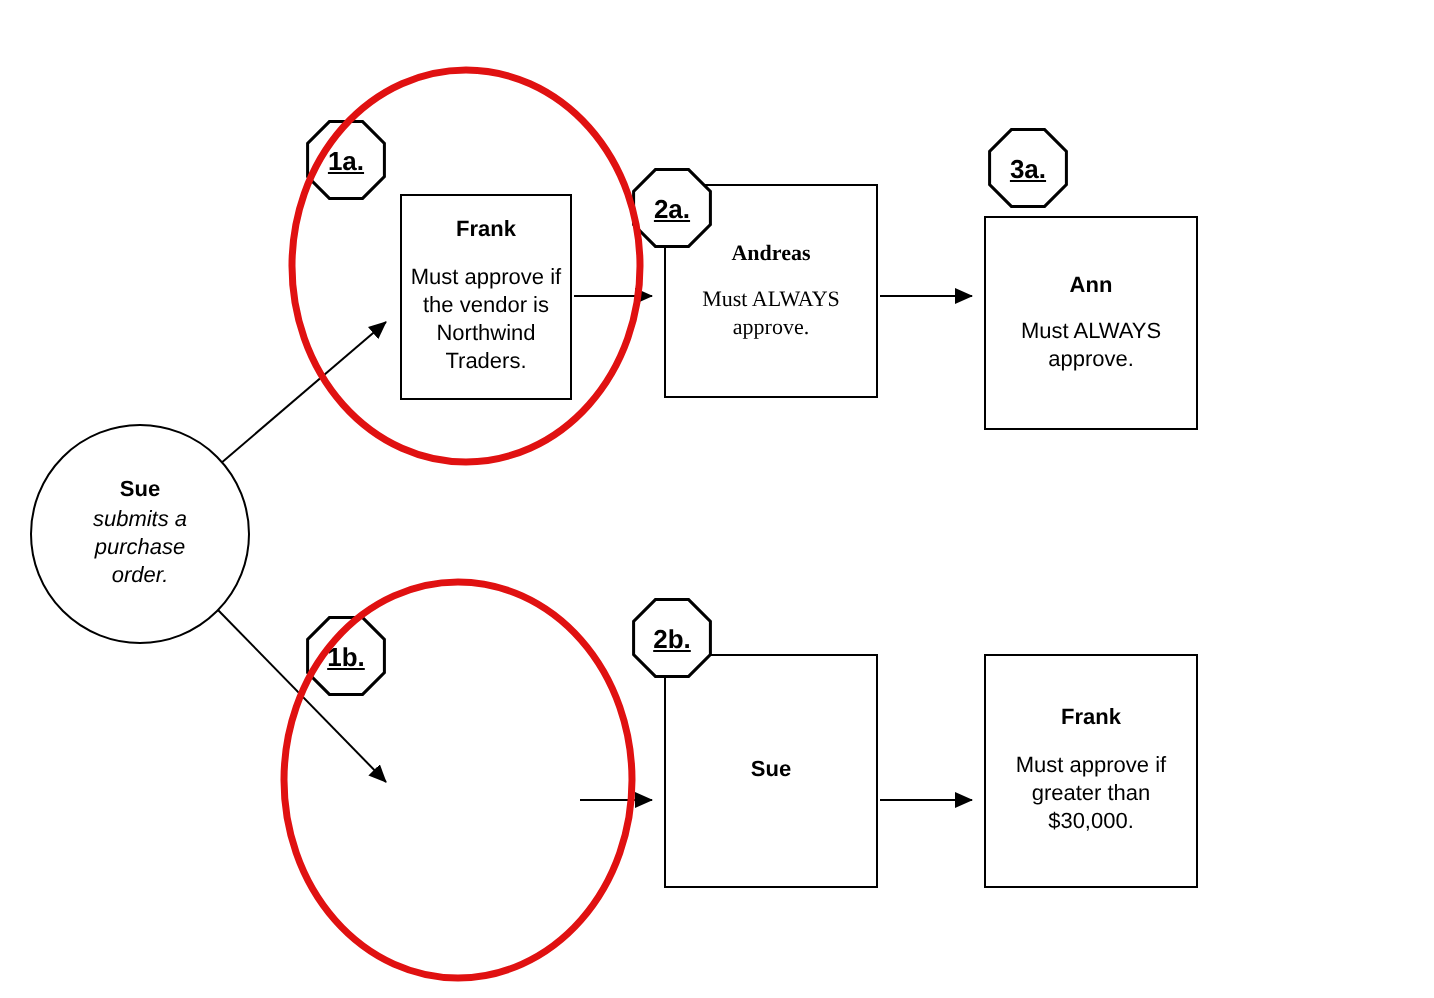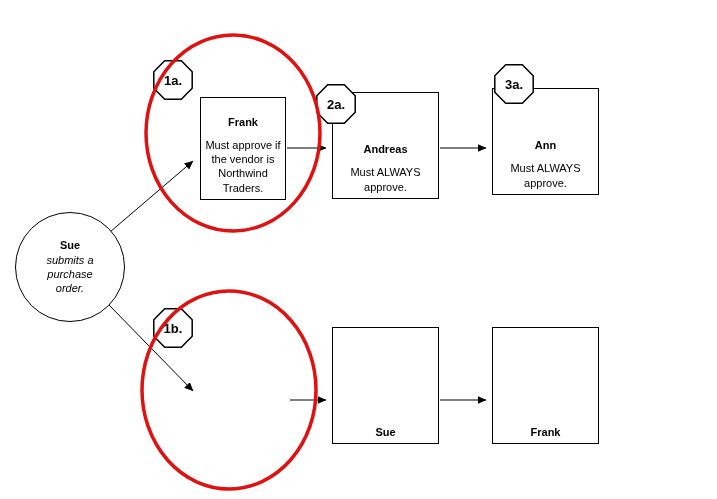--- a/index.html
+++ b/index.html
@@ -5,47 +5,47 @@
   * { margin:0; padding:0; box-sizing:border-box; }
   html, body { background:#ffffff; }
   body { font-family:"Liberation Sans", sans-serif; color:#000; }
   .canvas { position:relative; width:717px; height:499px; background:#fff; overflow:hidden; }
   .layer { position:absolute; left:0; top:0; width:717px; height:499px; }
   #arrows-layer { z-index:1; }
   #highlight-layer { z-index:4; pointer-events:none; }
 
   .flow-box {
     position:absolute; border:1px solid #000; background:#fff; z-index:2;
-    display:flex; flex-direction:column; align-items:center; justify-content:flex-end;
+    display:flex; flex-direction:column; align-items:center; justify-content:center;
     gap:9px; text-align:center; padding:4px 3px; font-size:11px; line-height:1.3;
   }
   .flow-box .name { font-weight:bold; font-size:11px; }
   .flow-box .desc { font-size:11px; }
 
   .badge { position:absolute; width:40px; height:40px; z-index:3; }
   .badge svg { position:absolute; left:0; top:0; width:40px; height:40px; }
   .badge .badge-label {
     position:absolute; left:0; top:0; width:40px; height:40px;
     display:flex; align-items:center; justify-content:center;
-    font-weight:bold; font-size:13px;
+    font-weight:bold; font-size:13px;text-decoration:underline;
   }
 
   .start-circle {
     position:absolute; left:15px; top:212px; width:110px; height:110px;
     border:1px solid #000; border-radius:50%; background:#fff; z-index:2;
     display:flex; flex-direction:column; align-items:center; justify-content:center;
     text-align:center; font-size:11px; line-height:1.3;
   }
   .start-circle .name { font-weight:bold; }
   .start-circle .text { width:72px;font-style:italic; }
 
   
   #box-1a { left:200px; top:97px;  width:86px;  height:103px; }
-  #box-2a { left:332px; top:92px;  width:107px; height:107px; }
-  #box-3a { left:492px; top:88px;  width:107px; height:107px; }
+  #box-2a { left:332px; top:92px;  width:107px; height:107px;font-family:Liberation Serif, serif; }
+  #box-3a { left:492px; top:108px;  width:107px; height:107px; }
   #box-1b { left:200px; top:332px; width:89px;  height:112px; }
   #box-2b { left:332px; top:327px; width:107px; height:117px; }
   #box-3b { left:492px; top:327px; width:107px; height:117px; }
 
   
   #badge-1a { left:153px; top:60px; }
   #badge-2a { left:316px; top:64px;margin-top:20px; }
   #badge-3a { left:494px; top:64px; }
   #badge-1b { left:153px; top:308px; }
   #badge-2b { left:316px; top:299px; }
@@ -86,20 +86,21 @@
   <div class="flow-box" id="box-3a">
     <div class="name">Ann</div>
     <div class="desc">Must ALWAYS approve.</div>
   </div>
 
   <div class="flow-box" id="box-2b">
     <div class="name">Sue</div>
   </div>
   <div class="flow-box" id="box-3b">
     <div class="name">Frank</div>
+    <div class="desc">Must approve if greater than $30,000.</div>
   </div>
 
   <div class="badge" id="badge-1a">
     <svg viewBox="0 0 40 40">
       <polygon points="11.7,0.8 28.3,0.8 39.2,11.7 39.2,28.3 28.3,39.2 11.7,39.2 0.8,28.3 0.8,11.7" fill="#fff" stroke="#000" stroke-width="1.5"></polygon>
     </svg>
     <span class="badge-label">1a.</span>
   </div>
   <div class="badge" id="badge-2a">
     <svg viewBox="0 0 40 40">
@@ -112,19 +113,25 @@
       <polygon points="11.7,0.8 28.3,0.8 39.2,11.7 39.2,28.3 28.3,39.2 11.7,39.2 0.8,28.3 0.8,11.7" fill="#fff" stroke="#000" stroke-width="1.5"></polygon>
     </svg>
     <span class="badge-label">3a.</span>
   </div>
   <div class="badge" id="badge-1b">
     <svg viewBox="0 0 40 40">
       <polygon points="11.7,0.8 28.3,0.8 39.2,11.7 39.2,28.3 28.3,39.2 11.7,39.2 0.8,28.3 0.8,11.7" fill="#fff" stroke="#000" stroke-width="1.5"></polygon>
     </svg>
     <span class="badge-label">1b.</span>
   </div>
+  <div class="badge" id="badge-2b">
+    <svg viewBox="0 0 40 40">
+      <polygon points="11.7,0.8 28.3,0.8 39.2,11.7 39.2,28.3 28.3,39.2 11.7,39.2 0.8,28.3 0.8,11.7" fill="#fff" stroke="#000" stroke-width="1.5"></polygon>
+    </svg>
+    <span class="badge-label">2b.</span>
+  </div>
 
   <svg id="highlight-layer" class="layer" viewBox="0 0 717 499">
     <ellipse cx="233" cy="133" rx="87" ry="98" fill="none" stroke-width="3.5" stroke="#e01111"></ellipse>
     <ellipse cx="229" cy="390" rx="87" ry="99" fill="none" stroke-width="3.5" stroke="#e01111"></ellipse>
   </svg>
 
 </div>
 
 </body></html>

